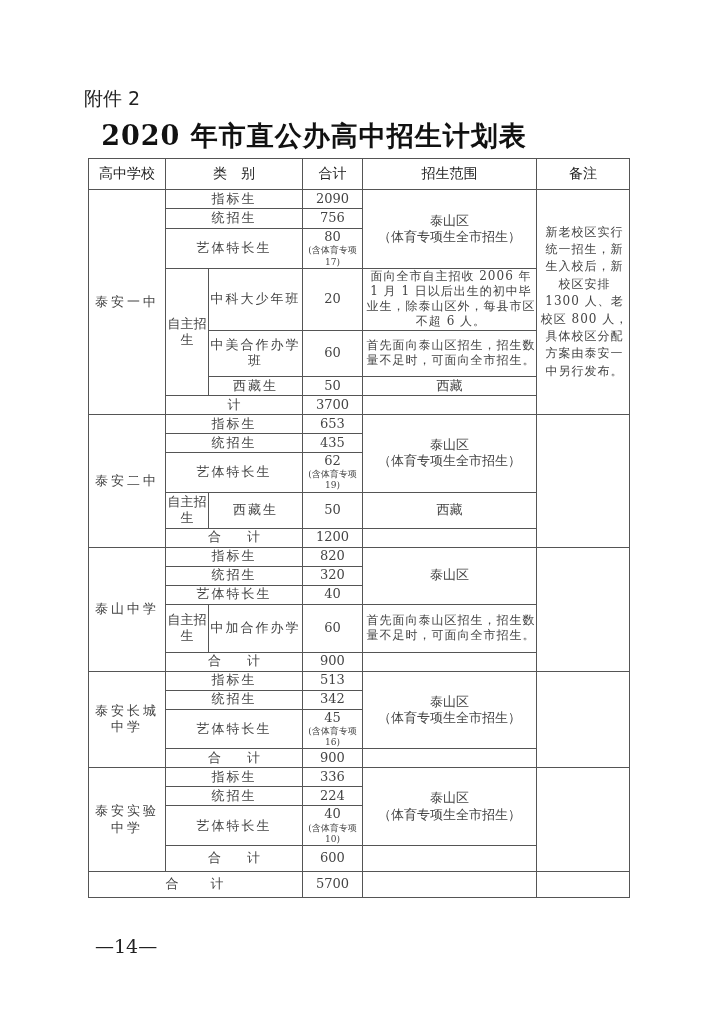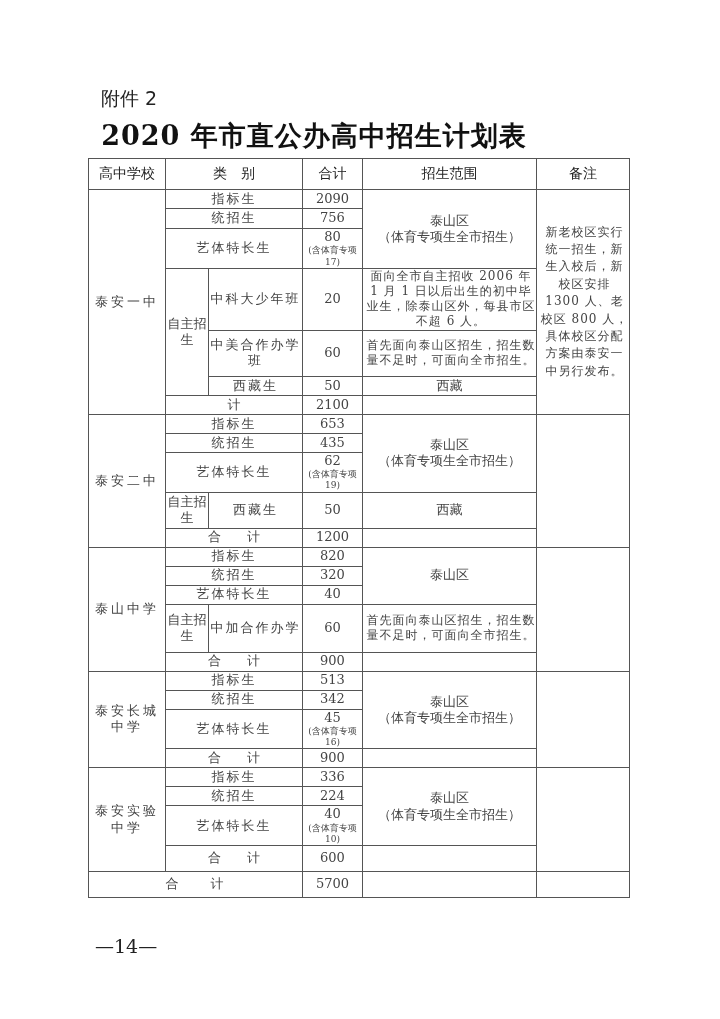--- a/index.html
+++ b/index.html
@@ -1,18 +1,18 @@
 <!DOCTYPE html>
 <html><head>
 <meta charset="utf-8">
 <style>
   html, body { margin: 0; padding: 0; background: #ffffff; }
   body { width: 720px; height: 1019px; position: relative; overflow: hidden;
          font-family: "DejaVu Serif", "Liberation Serif", serif; color: #333; }
-  .attach { position: absolute; left: 101px; top: 86px; font-size: 19px; color: #222;
+  .attach { position: absolute; left: 84px; top: 86px; font-size: 19px; color: #222;
             font-family: "DejaVu Sans", "Liberation Sans", sans-serif; }
   .title { position: absolute; left: 0; width: 628px; top: 118px; text-align: center;
            font-size: 27px; font-weight: bold; color: #111; letter-spacing: 1px; }
   table.plan { position: absolute; left: 88px; top: 158px; border-collapse: collapse;
                table-layout: fixed; width: 541px; }
   table.plan td, table.plan th { border: 1.5px solid #555; padding: 0; text-align: center;
                vertical-align: middle; font-weight: normal; font-size: 13px; color: #444;
                line-height: 1.25; overflow: hidden; }
   table.plan th { font-family: "DejaVu Sans", "Liberation Sans", sans-serif; font-size: 14px; color: #222; height: 30px; }
   .school { font-size: 14px; letter-spacing: 3px; color: #555; }
@@ -78,21 +78,21 @@
     <td>60</td>
     <td class="left">首先面向泰山区招生，招生数量不足时，可面向全市招生。</td>
   </tr>
   <tr style="height:19px">
     <td class="sub">西藏生</td>
     <td>50</td>
     <td>西藏</td>
   </tr>
   <tr style="height:19px">
     <td colspan="2">计</td>
-    <td>2100</td>
+    <td>3700</td>
     <td></td>
   </tr>
   <tr style="height:0"></tr>
 
   <tr style="height:19px">
     <td rowspan="5" class="school">泰安二中</td>
     <td colspan="2" class="sub">指标生</td>
     <td>653</td>
     <td rowspan="3">
       <div>泰山区</div>

